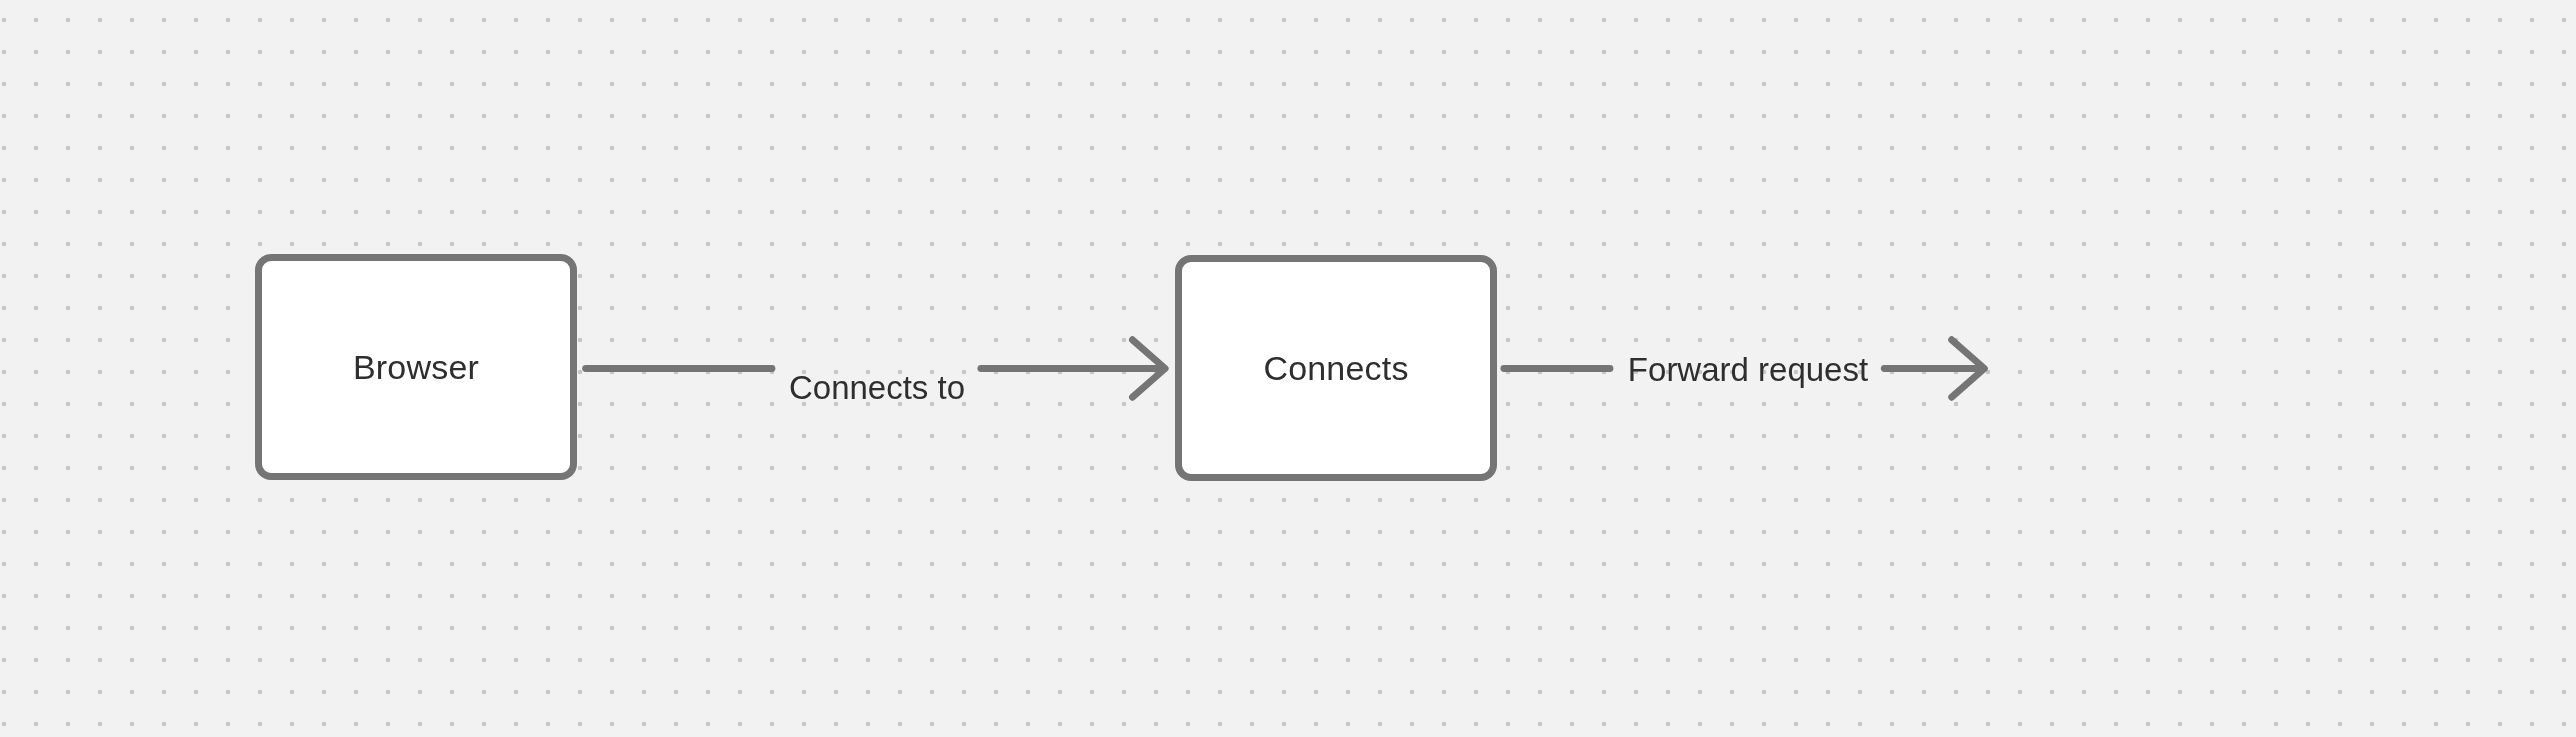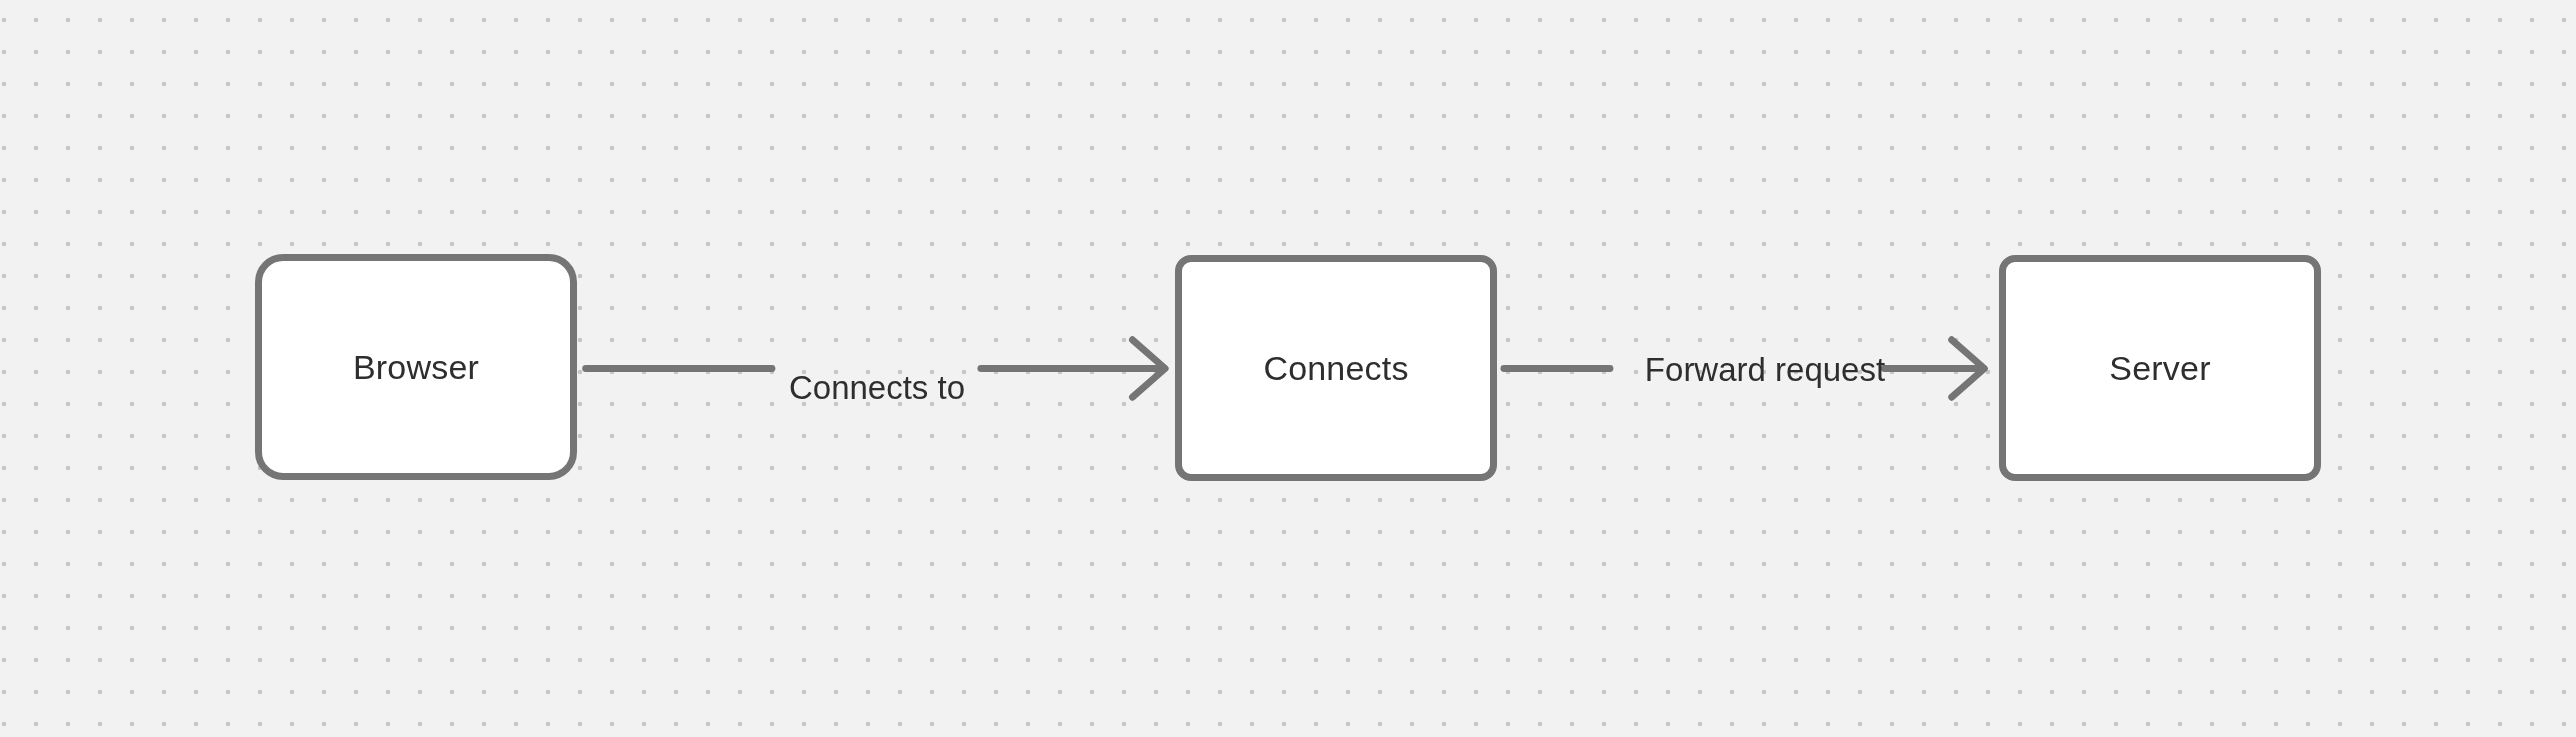--- a/index.html
+++ b/index.html
@@ -40,39 +40,39 @@
     position: absolute;
     top: 255px;
     width: 322px; height: 226px;
     background: var(--node-fill, #FFFFFF);
     border: 7px solid var(--node-border-color, #757575);
     border-radius: 16px;
     display: flex;
     align-items: center;
     justify-content: center;
   }
-  .node-browser { left: 255px; top: 254px; border-radius: 28px; }
+  .node-browser { left: 255px; top: 254px; }
   .node-gateway { left: 1175px; }
   .node-server  { left: 1999px; }
   .node-label {
     font-size: 34px;
     color: var(--label-text-color, #2E2E2E);
     letter-spacing: 0.2px;
   }
   .edge-label {
     position: absolute;
     transform: translate(-50%, -50%);
     font-size: 33px;
     color: var(--label-text-color, #2E2E2E);
     text-align: center;
     white-space: nowrap;
     line-height: 47px;
   }
   .edge-label-1 { left: 877px; top: 387px; }
-  .edge-label-2 { left: 1748px; top: 369px; margin-left: 17px; }
+  .edge-label-2 { left: 1748px; top: 369px; }
   .edge-label span { display: block; }
 </style>
 </head>
 <body>
 
 <div class="canvas">
 
   <svg class="connector-layer" viewBox="0 0 2600 744" aria-hidden="true">
     <g>
       <path d="M591 372 L779 372"></path>
@@ -87,23 +87,20 @@
   </svg>
 
   <div class="node node-browser">
     <span class="node-label">Browser</span>
   </div>
 
   <div class="node node-gateway">
     <span class="node-label">Connects</span>
   </div>
 
-  <div class="node node-server">
-    <span class="node-label">Server</span>
-  </div>
 
   <div class="edge-label edge-label-1">Connects to</div>
 
   <div class="edge-label edge-label-2">
     <span>Forward request</span>
   </div>
 
 </div>
 
 

